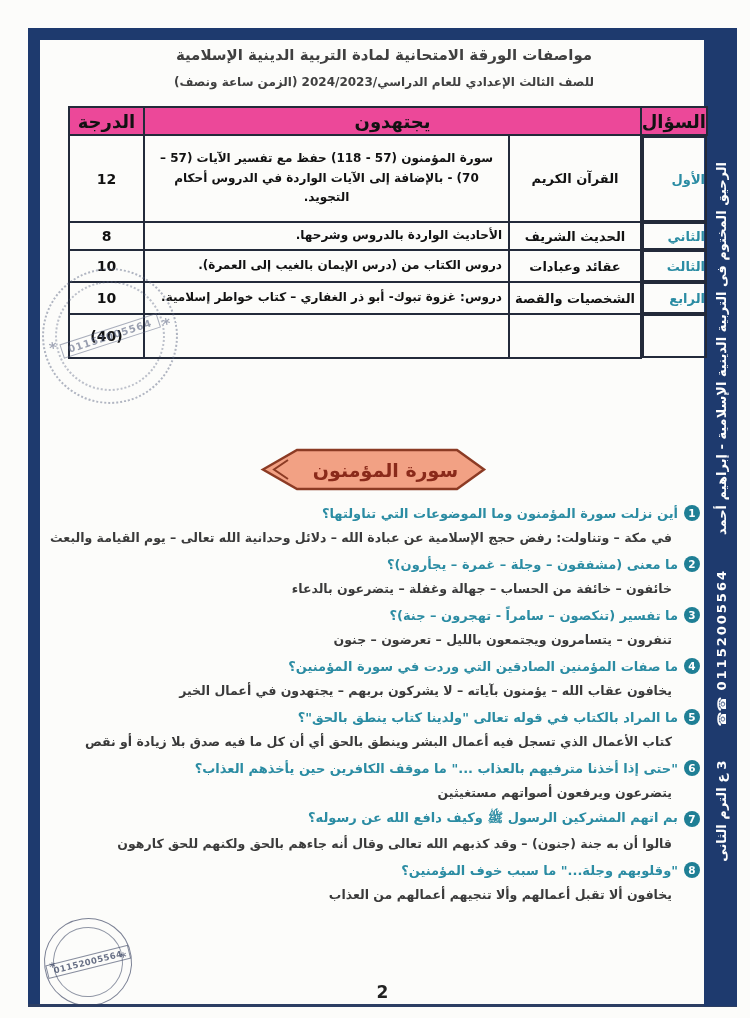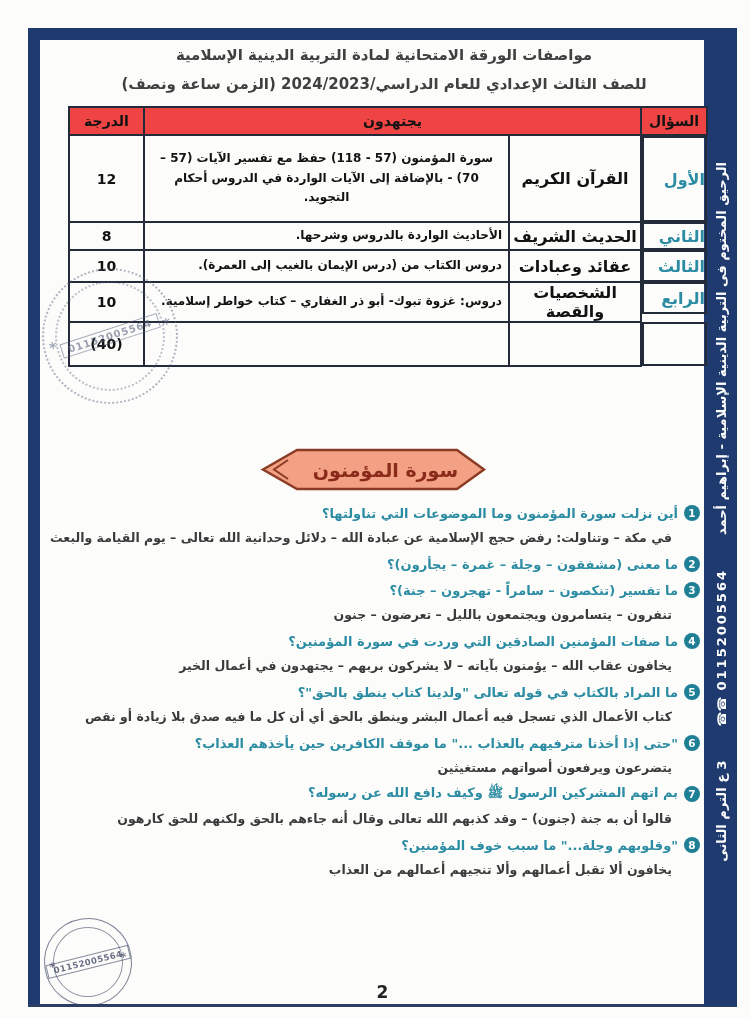--- a/index.html
+++ b/index.html
@@ -18,30 +18,30 @@
               transform:translate(-50%,-50%) rotate(-90deg);
               display:flex; direction:rtl; align-items:center; gap:34px;
               padding-right:120px; color:#ffffff; font-weight:bold; font-size:13px; white-space:nowrap; }
   .side-phone { direction:ltr; display:flex; align-items:center; gap:6px; letter-spacing:2px; }
   .side-phone .ph-icons { letter-spacing:0; font-size:12px; }
 
   
   .header { position:absolute; top:46px; left:70px; width:628px; text-align:center;
             direction:rtl; font-weight:bold; color:#404040; }
   .header .h1 { font-size:15px; margin-bottom:11px; }
-  .header .h2 { font-size:15px; }
+  .header .h2 { font-size:12px; }
 
   
   table.spec { position:absolute; top:106px; left:68px; width:638px; border-collapse:collapse;
                direction:rtl; font-weight:bold; color:#121212; table-layout:fixed; }
   table.spec col.c-q { width:66px; } table.spec col.c-b { width:132px; }
   table.spec col.c-c { width:365px; } table.spec col.c-g { width:75px; }
   table.spec th, table.spec td { border:2px solid #232a3a; }
-  table.spec th { background:#ef4444; font-size:14px; height:28px; text-align:center;margin-left:36px; }
-  td.q, td.b { text-align:center; font-size:16px; }
+  table.spec th { background:#ec4899; font-size:18px; height:28px; text-align:center;margin-left:36px; }
+  td.q, td.b { text-align:center; font-size:13px; }
   td.c { font-size:12px; padding:0 6px; line-height:1.65; }
   td.c.center { text-align:center; }
   td.g { text-align:center; font-size:14px; }
   tr.r1 td { height:86px; } tr.r2 td { height:28px; } tr.r3 td { height:32px; }
   tr.r4 td { height:32px; } tr.rt td { height:44px; }
 
   
   .banner { position:absolute; left:258px; top:447px; width:229px; height:45px; }
   .banner svg { position:absolute; inset:0; }
   .banner-label { position:absolute; inset:0; display:flex; align-items:center; justify-content:center;
@@ -175,20 +175,21 @@
         <span>أين نزلت سورة المؤمنون وما الموضوعات التي تناولتها؟</span>
       </div>
       <div class="a">في مكة – وتناولت: رفض حجج الإسلامية عن عبادة الله – دلائل وحدانية الله تعالى – يوم القيامة والبعث</div>
     </div>
 
     <div class="qa">
       <div class="q">
         <span class="qnum">2</span>
         <span>ما معنى (مشفقون – وجلة – غمرة – يجأرون)؟</span>
       </div>
+      <div class="a">خائفون – خائفة من الحساب – جهالة وغفلة – يتضرعون بالدعاء</div>
     </div>
 
     <div class="qa">
       <div class="q">
         <span class="qnum">3</span>
         <span>ما تفسير (تنكصون – سامراً - تهجرون – جنة)؟</span>
       </div>
       <div class="a">تنفرون – يتسامرون ويجتمعون بالليل – تعرضون – جنون</div>
     </div>
 

